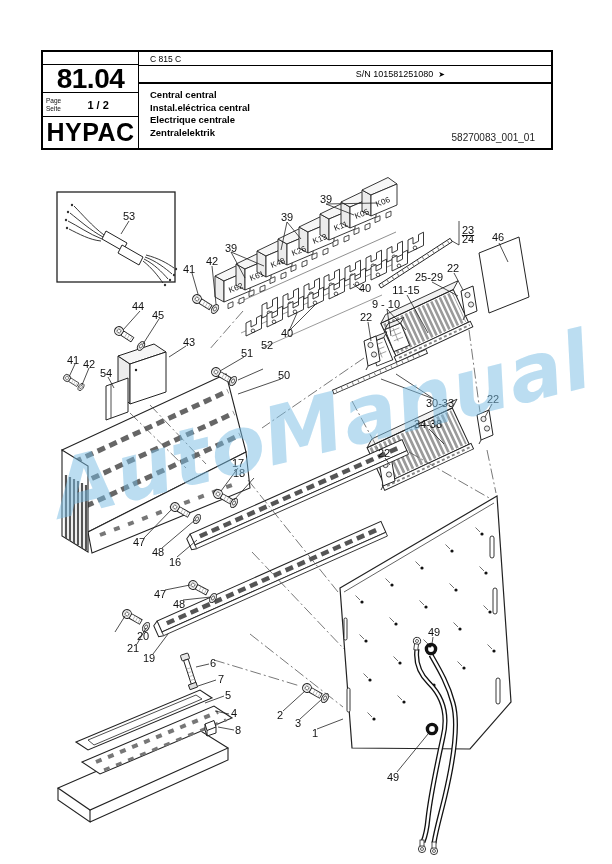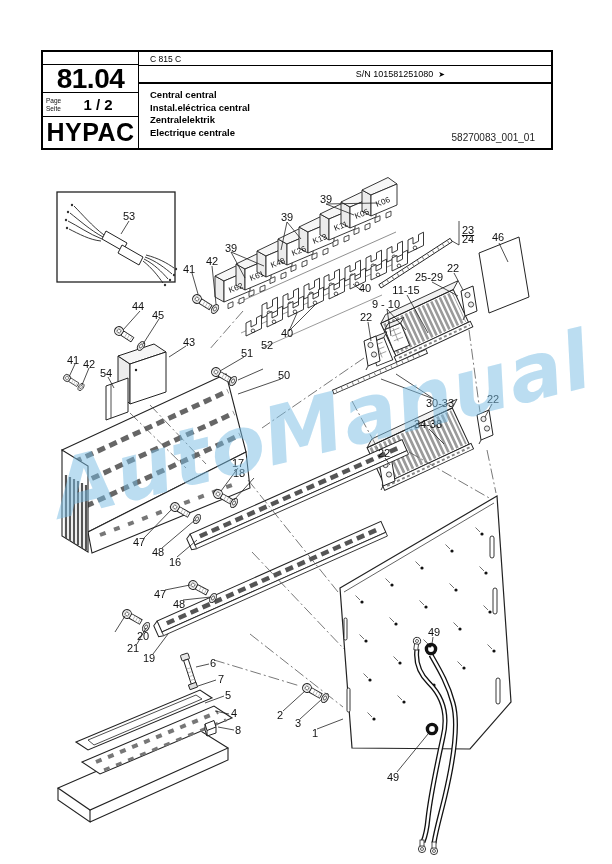--- a/index.html
+++ b/index.html
@@ -8,21 +8,21 @@
 
   
   .hdr{position:absolute;left:41px;top:50px;width:512px;height:100px;
        border:2px solid #000;box-sizing:border-box;display:flex;background:#fff;z-index:2}
   .hdr-left{width:96px;border-right:1.6px solid #000;display:flex;flex-direction:column;box-sizing:border-box}
   .hl-empty{height:12px;border-bottom:1.6px solid #000}
   .hl-code{height:27px;border-bottom:1.6px solid #000;display:flex;align-items:center;justify-content:center;
            font-size:28px;font-weight:bold;letter-spacing:-.5px}
   .hl-page{height:24px;border-bottom:1.6px solid #000;display:flex;align-items:center;padding:0 3px;box-sizing:border-box}
   .pg-words{font-size:6.5px;line-height:1.15;color:#111}
-  .pg-val{flex:1;text-align:center;font-size:15px;font-weight:bold}
+  .pg-val{flex:1;text-align:center;font-size:11px;font-weight:bold}
   .hl-brand{flex:1;display:flex;align-items:center;justify-content:center;
             font-size:25px;font-weight:700;letter-spacing:.5px}
   .hdr-right{flex:1;display:flex;flex-direction:column;box-sizing:border-box}
   .hr-model{height:13px;border-bottom:1.4px solid #000;font-size:8.5px;display:flex;align-items:center;padding-left:11px}
   .hr-serial{height:16px;border-bottom:2px solid #000;font-size:9px;display:flex;align-items:center;
              justify-content:flex-end;padding-right:106px;gap:5px}
   .hr-arrow{font-size:8px}
   .hr-langs{flex:1;position:relative;padding:5px 0 0 11px;font-size:9.5px;font-weight:bold;line-height:12.6px}
   .hr-dwg{position:absolute;right:16px;bottom:3px;font-size:10px;font-weight:normal;color:#222}
 
@@ -58,22 +58,22 @@
     </div>
     <div class="hdr-right">
       <div class="hr-model">C 815 C</div>
       <div class="hr-serial">
         <span>S/N 101581251080</span>
         <span class="hr-arrow">➤</span>
       </div>
       <div class="hr-langs">
         <div>Central central</div>
         <div>Instal.eléctrica central</div>
+        <div>Electrique centrale</div>
         <div>Zentralelektrik</div>
-        <div>Electrique centrale</div>
         <div class="hr-dwg">58270083_001_01</div>
       </div>
     </div>
   </div>
 
   <div class="diagram">
   <svg width="612" height="864" viewBox="0 0 612 864">
     <defs>
       <g id="bolt">
         <circle r="4.4" fill="#ececec" stroke="#222" stroke-width="1"></circle>

